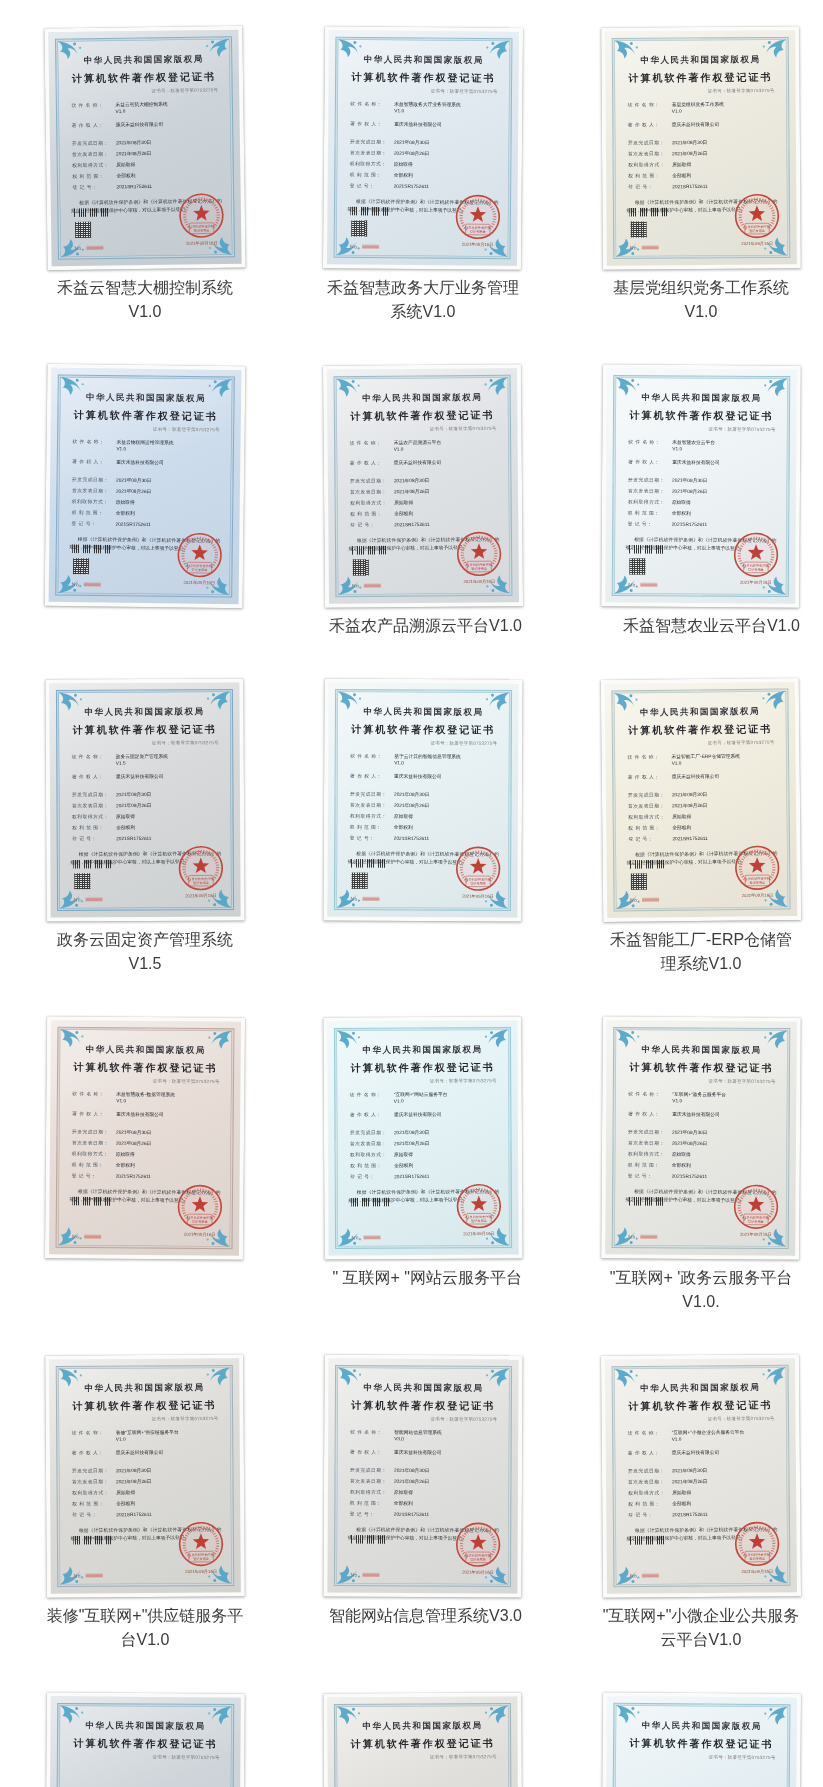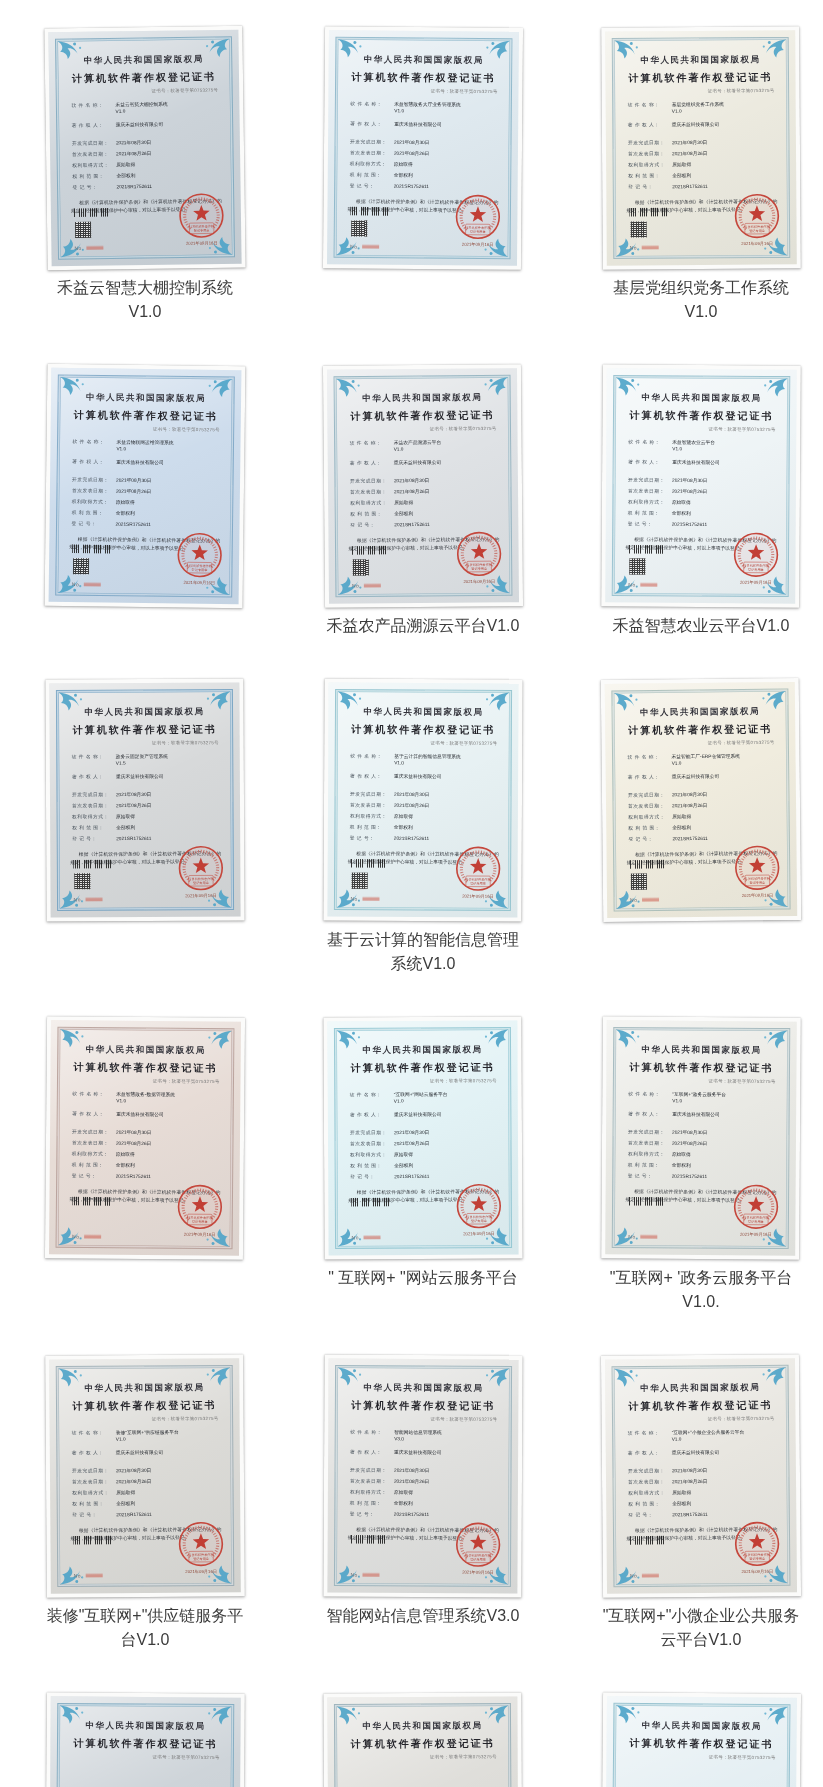--- a/index.html
+++ b/index.html
@@ -6,21 +6,21 @@
   body{width:823px;font-family:"Liberation Sans",sans-serif;}
   .grid{
     display:grid;
     grid-template-columns:repeat(3,1fr);
     grid-template-rows:repeat(6,1fr);
     width:823px;height:1787px;
     box-sizing:border-box;
     padding:2px 6px 0 6px;
   }
   .cell{
-    display:flex;flex-direction:column;align-items:center;
+    display:flex;flex-direction:column;align-items:flex-end;
     padding-top:9px;overflow:visible;
   }
   
   .cert{
     width:198px;height:242px;flex:none;
     background:#fbfbfa;
     padding:4px;box-sizing:border-box;
     box-shadow:0 1px 3px rgba(0,0,0,.32), 0 0 1px rgba(0,0,0,.25);
     margin-bottom:7px;
     position:relative;
@@ -257,20 +257,21 @@
           <circle cx="26" cy="26" r="21" fill="rgba(220,60,50,0.05)" stroke="#c5473c" stroke-width="1.6"></circle>
           <path d="M 15.4 38.6 A 16.5 16.5 0 1 1 36.6 38.6" fill="none" stroke="#c2564b" stroke-width="3" stroke-dasharray="1 1.5" opacity="0.7"></path>
           <polygon points="26,15.5 28.12,21.09 34.08,21.37 29.42,25.11 31,30.88 26,27.6 21,30.88 22.58,25.11 17.92,21.37 23.88,21.09" fill="#c0362c" opacity="0.95"></polygon>
           <rect x="14" y="33.2" width="24" height="10.4" rx="1" fill="none" stroke="#c5554a" stroke-width="0.7" opacity="0.8"></rect>
           <text x="26" y="37.6" font-size="3.1" fill="#b5463c" text-anchor="middle">计算机软件著作权</text>
           <text x="26" y="41.6" font-size="3.1" fill="#b5463c" text-anchor="middle">登记专用章</text>
           <text x="26" y="54.5" font-size="4.2" fill="#8f4a3c" text-anchor="middle">2021年09月16日</text>
         </svg>
       </div>
     </div>
+    <figcaption class="caption">禾益智慧政务大厅业务管理系统V1.0</figcaption>
   </figure>
 
   <figure class="cell">
     <div class="cert" style="--paper: #eceadf; --frame: #9bb6be; transform: rotate(-0.4deg);">
       <div class="paper">
         <div class="frame"></div>
 
         <svg class="corner tl" viewBox="0 0 54 42">
           <path d="M2 2 C 22 4, 36 11, 43 30 C 38 20, 29 15, 22 17 C 29 23, 29 31, 22 38 C 22 29, 15 23, 7 23 C 14 18, 13 8, 2 2 Z" fill="#4da3c8"></path>
           <circle cx="36" cy="8" r="3" fill="#4da3c8"></circle>
@@ -660,20 +661,21 @@
           <circle cx="26" cy="26" r="21" fill="rgba(220,60,50,0.05)" stroke="#c5473c" stroke-width="1.6"></circle>
           <path d="M 15.4 38.6 A 16.5 16.5 0 1 1 36.6 38.6" fill="none" stroke="#c2564b" stroke-width="3" stroke-dasharray="1 1.5" opacity="0.7"></path>
           <polygon points="26,15.5 28.12,21.09 34.08,21.37 29.42,25.11 31,30.88 26,27.6 21,30.88 22.58,25.11 17.92,21.37 23.88,21.09" fill="#c0362c" opacity="0.95"></polygon>
           <rect x="14" y="33.2" width="24" height="10.4" rx="1" fill="none" stroke="#c5554a" stroke-width="0.7" opacity="0.8"></rect>
           <text x="26" y="37.6" font-size="3.1" fill="#b5463c" text-anchor="middle">计算机软件著作权</text>
           <text x="26" y="41.6" font-size="3.1" fill="#b5463c" text-anchor="middle">登记专用章</text>
           <text x="26" y="54.5" font-size="4.2" fill="#8f4a3c" text-anchor="middle">2021年09月16日</text>
         </svg>
       </div>
     </div>
+    <figcaption class="caption">政务云固定资产管理系统V1.5</figcaption>
   </figure>
 
   <figure class="cell">
     <div class="cert" style="--paper: #e7f1f3; --frame: #8abfcb; transform: rotate(0.3deg);">
       <div class="paper">
         <div class="frame"></div>
 
         <svg class="corner tl" viewBox="0 0 54 42">
           <path d="M2 2 C 22 4, 36 11, 43 30 C 38 20, 29 15, 22 17 C 29 23, 29 31, 22 38 C 22 29, 15 23, 7 23 C 14 18, 13 8, 2 2 Z" fill="#4da3c8"></path>
           <circle cx="36" cy="8" r="3" fill="#4da3c8"></circle>
@@ -740,21 +742,20 @@
           <circle cx="26" cy="26" r="21" fill="rgba(220,60,50,0.05)" stroke="#c5473c" stroke-width="1.6"></circle>
           <path d="M 15.4 38.6 A 16.5 16.5 0 1 1 36.6 38.6" fill="none" stroke="#c2564b" stroke-width="3" stroke-dasharray="1 1.5" opacity="0.7"></path>
           <polygon points="26,15.5 28.12,21.09 34.08,21.37 29.42,25.11 31,30.88 26,27.6 21,30.88 22.58,25.11 17.92,21.37 23.88,21.09" fill="#c0362c" opacity="0.95"></polygon>
           <rect x="14" y="33.2" width="24" height="10.4" rx="1" fill="none" stroke="#c5554a" stroke-width="0.7" opacity="0.8"></rect>
           <text x="26" y="37.6" font-size="3.1" fill="#b5463c" text-anchor="middle">计算机软件著作权</text>
           <text x="26" y="41.6" font-size="3.1" fill="#b5463c" text-anchor="middle">登记专用章</text>
           <text x="26" y="54.5" font-size="4.2" fill="#8f4a3c" text-anchor="middle">2021年09月16日</text>
         </svg>
       </div>
     </div>
-    <figcaption class="caption">基于云计算的智能信息管理系统V1.0</figcaption>
   </figure>
 
   <figure class="cell">
     <div class="cert" style="--paper: #f0ecde; --frame: #a3b9b6; transform: rotate(-0.6deg);">
       <div class="paper">
         <div class="frame"></div>
 
         <svg class="corner tl" viewBox="0 0 54 42">
           <path d="M2 2 C 22 4, 36 11, 43 30 C 38 20, 29 15, 22 17 C 29 23, 29 31, 22 38 C 22 29, 15 23, 7 23 C 14 18, 13 8, 2 2 Z" fill="#4da3c8"></path>
           <circle cx="36" cy="8" r="3" fill="#4da3c8"></circle>
@@ -821,20 +822,21 @@
           <circle cx="26" cy="26" r="21" fill="rgba(220,60,50,0.05)" stroke="#c5473c" stroke-width="1.6"></circle>
           <path d="M 15.4 38.6 A 16.5 16.5 0 1 1 36.6 38.6" fill="none" stroke="#c2564b" stroke-width="3" stroke-dasharray="1 1.5" opacity="0.7"></path>
           <polygon points="26,15.5 28.12,21.09 34.08,21.37 29.42,25.11 31,30.88 26,27.6 21,30.88 22.58,25.11 17.92,21.37 23.88,21.09" fill="#c0362c" opacity="0.95"></polygon>
           <rect x="14" y="33.2" width="24" height="10.4" rx="1" fill="none" stroke="#c5554a" stroke-width="0.7" opacity="0.8"></rect>
           <text x="26" y="37.6" font-size="3.1" fill="#b5463c" text-anchor="middle">计算机软件著作权</text>
           <text x="26" y="41.6" font-size="3.1" fill="#b5463c" text-anchor="middle">登记专用章</text>
           <text x="26" y="54.5" font-size="4.2" fill="#8f4a3c" text-anchor="middle">2021年09月16日</text>
         </svg>
       </div>
     </div>
+    <figcaption class="caption">禾益智能工厂-ERP仓储管理系统V1.0</figcaption>
   </figure>
 
   <figure class="cell">
     <div class="cert" style="--paper: #e7dcd6; --frame: #b39a94; transform: rotate(0.5deg);">
       <div class="paper">
         <div class="frame"></div>
 
         <svg class="corner tl" viewBox="0 0 54 42">
           <path d="M2 2 C 22 4, 36 11, 43 30 C 38 20, 29 15, 22 17 C 29 23, 29 31, 22 38 C 22 29, 15 23, 7 23 C 14 18, 13 8, 2 2 Z" fill="#4da3c8"></path>
           <circle cx="36" cy="8" r="3" fill="#4da3c8"></circle>

